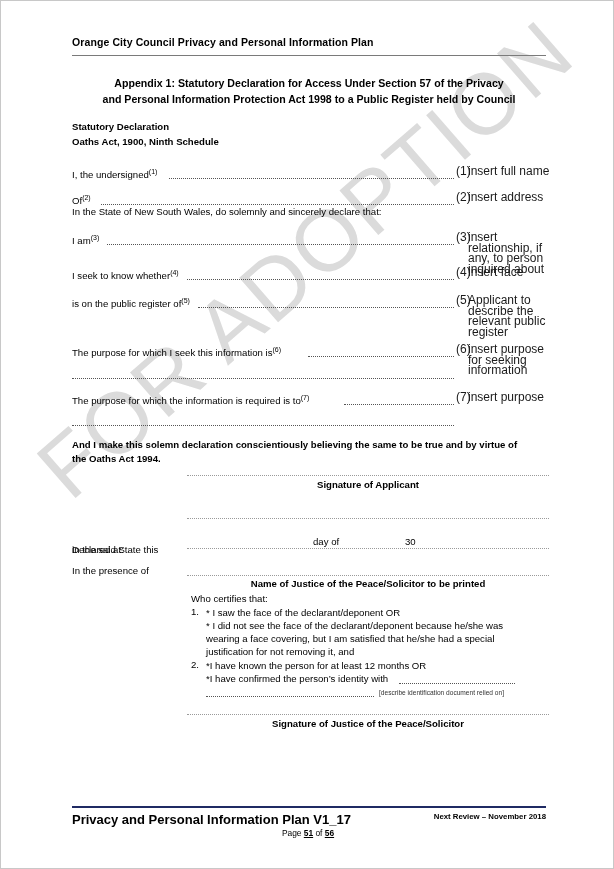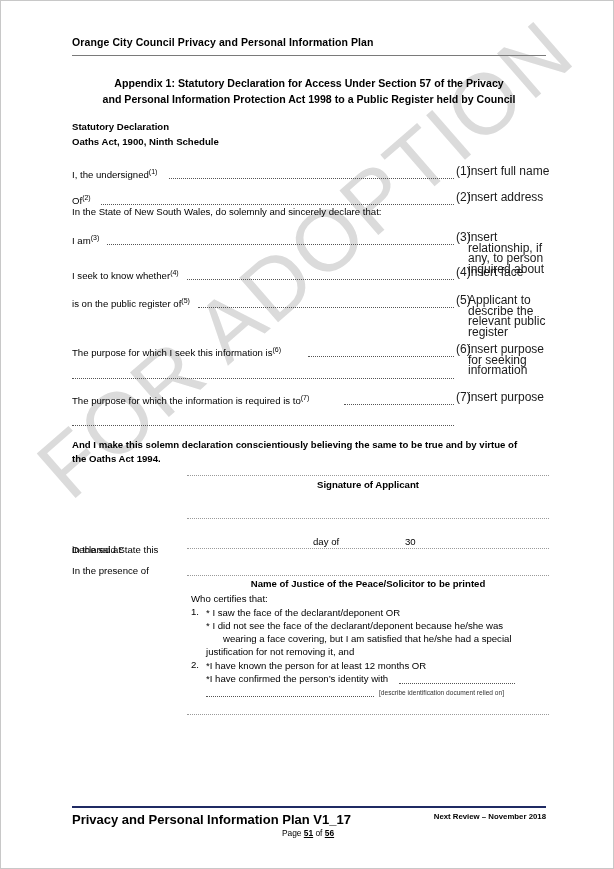--- a/index.html
+++ b/index.html
@@ -317,31 +317,32 @@
     <div class="txt" style="left:71px; top:563px;">In the presence of</div>
     <div class="dotline-light" style="left:186px; top:573px; width:362px;"></div>
 
     <div class="txt bold" style="left:186px; top:576px; width:362px; text-align:center; white-space:normal;">Name of Justice of the Peace/Solicitor to be printed</div>
 
     <div class="jp-line" style="top:591px;">Who certifies that:</div>
 
     <div class="jp-num" style="left:190px; top:605px;">1.</div>
     <div class="jp-line" style="left:205px; top:605px;">* I saw the face of the declarant/deponent OR</div>
     <div class="jp-line" style="left:205px; top:618px;">* I did not see the face of the declarant/deponent because he/she was</div>
-    <div class="jp-line" style="left:205px; top:631px;margin-left:17px;">wearing a face covering, but I am satisfied that he/she had a special</div>
+    <div class="jp-line" style="left:205px; top:631px;">wearing a face covering, but I am satisfied that he/she had a special</div>
     <div class="jp-line" style="left:205px; top:644px;">justification for not removing it, and</div>
 
     <div class="jp-num" style="left:190px; top:658px;">2.</div>
     <div class="jp-line" style="left:205px; top:658px;">*I have known the person for at least 12 months OR</div>
     <div class="jp-line" style="left:205px; top:671px;">*I have confirmed the person’s identity with</div>
     <div class="dotline" style="left:398px; top:681px; width:116px;"></div>
     <div class="dotline" style="left:205px; top:694px; width:168px;"></div>
     <div class="small-note" style="position:absolute; left:378px; top:688px;">[describe identification document relied on]</div>
 
     <div class="dotline-light" style="left:186px; top:712px; width:362px;"></div>
+    <div class="txt bold" style="left:186px; top:716px; width:362px; text-align:center; white-space:normal;">Signature of Justice of the Peace/Solicitor</div>
   </div>
 
   <div id="footer">
     <div id="ftr-rule"></div>
     <div id="ftr-left">Privacy and Personal Information Plan V1_17</div>
     <div id="ftr-right">Next Review – November 2018</div>
     <div id="ftr-page">
       <span>Page </span><span class="pnum">51</span><span> of </span><span class="pnum">56</span>
     </div>
   </div>

